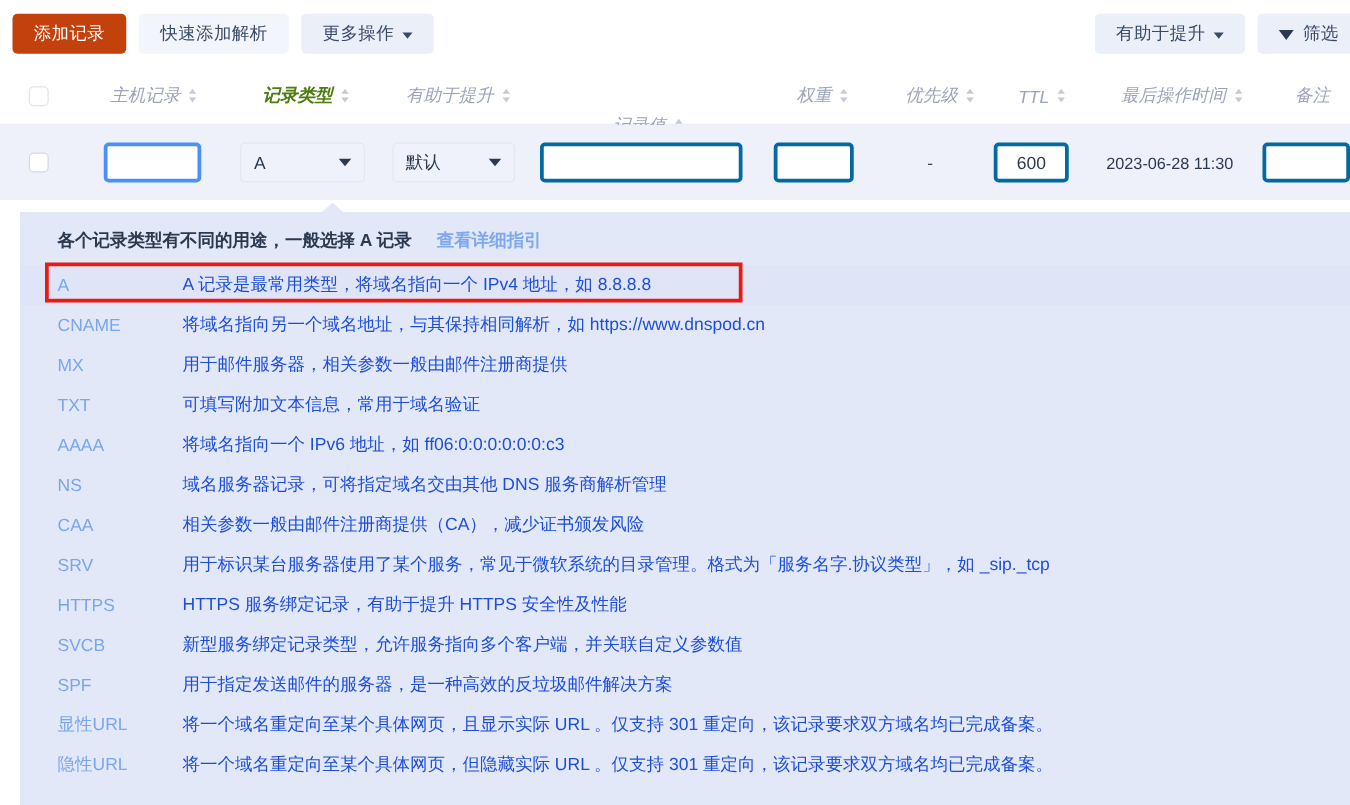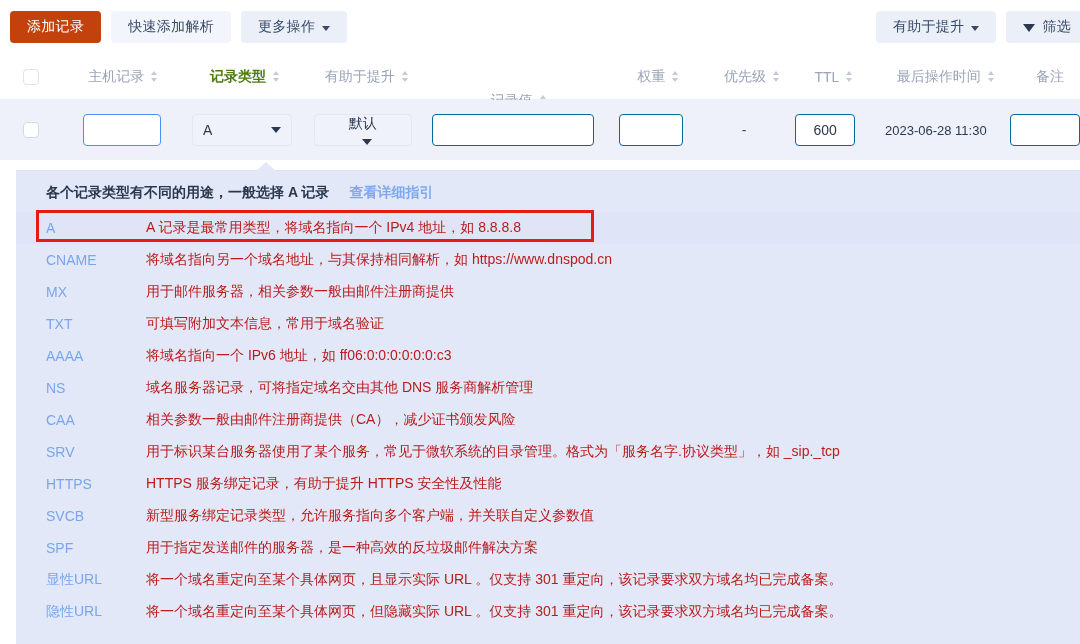--- a/index.html
+++ b/index.html
@@ -79,20 +79,21 @@
     align-items: center;
     border-bottom: 1px solid #eef0f5;
     font-size: 14px;
     color: #9aa4b8;
   }
   .th {
     display: flex;
     align-items: center;
     justify-content: center;
     white-space: nowrap;
+    font-style: italic;
   }
   .th.active { color: #4d7c0f; font-weight: bold; }
   .sorter {
     display: inline-flex;
     flex-direction: column;
     margin-left: 7px;
     line-height: 0;
   }
   .sorter i {
     display: block;
@@ -121,21 +122,21 @@
     border: 1px solid #d4d9e3;
     border-radius: 4px;
     background: #ffffff;
     cursor: pointer;
   }
   .thead .cbox { background: #ffffff; border-color: #dfe3ec; }
 
   .txtinput {
     height: 32px;
     background: #ffffff;
-    border: 1px solid #0369a1;
+    border: 3px solid #0369a1;
     border-radius: 4px;
     font-size: 14px;
     color: #2b3950;
     padding: 0 9px;
     outline: none;
     font-family: inherit;
     width: 100%;
   }
   .txtinput.focused { border-color: #4a90f7; }
   .txtinput.center { text-align: center; }
@@ -207,21 +208,21 @@
     font-size: 14px;
   }
   .rec-row.highlight { background: #dfe5f7; }
   .rec-code {
     width: 100px;
     color: #78a6ec;
     flex: none;
     white-space: nowrap;
   }
   .rec-desc {
-    color: #b91c1c;
+    color: #1d4ed8;
     white-space: nowrap;
   }
 
   
   .annot-box {
     position: absolute;
     left: 20px;
     top: 39px;
     width: 558px;
     height: 32px;
@@ -330,21 +331,21 @@
     </div>
 
     <div class="cell" style="width:122px;">
       <div class="select" style="width:100px;">
         <span class="val">A</span>
         <span class="arr"></span>
       </div>
     </div>
 
     <div class="cell" style="width:122px;">
-      <div class="select" style="width:98px;flex-direction:column;">
+      <div class="select" style="width:98px;">
         <span class="val">默认</span>
         <span class="arr"></span>
       </div>
     </div>
 
     <div class="cell" style="width:182px;">
       <input class="txtinput" style="width: 162px;" value="">
     </div>
 
     <div class="cell" style="width:98px;">

